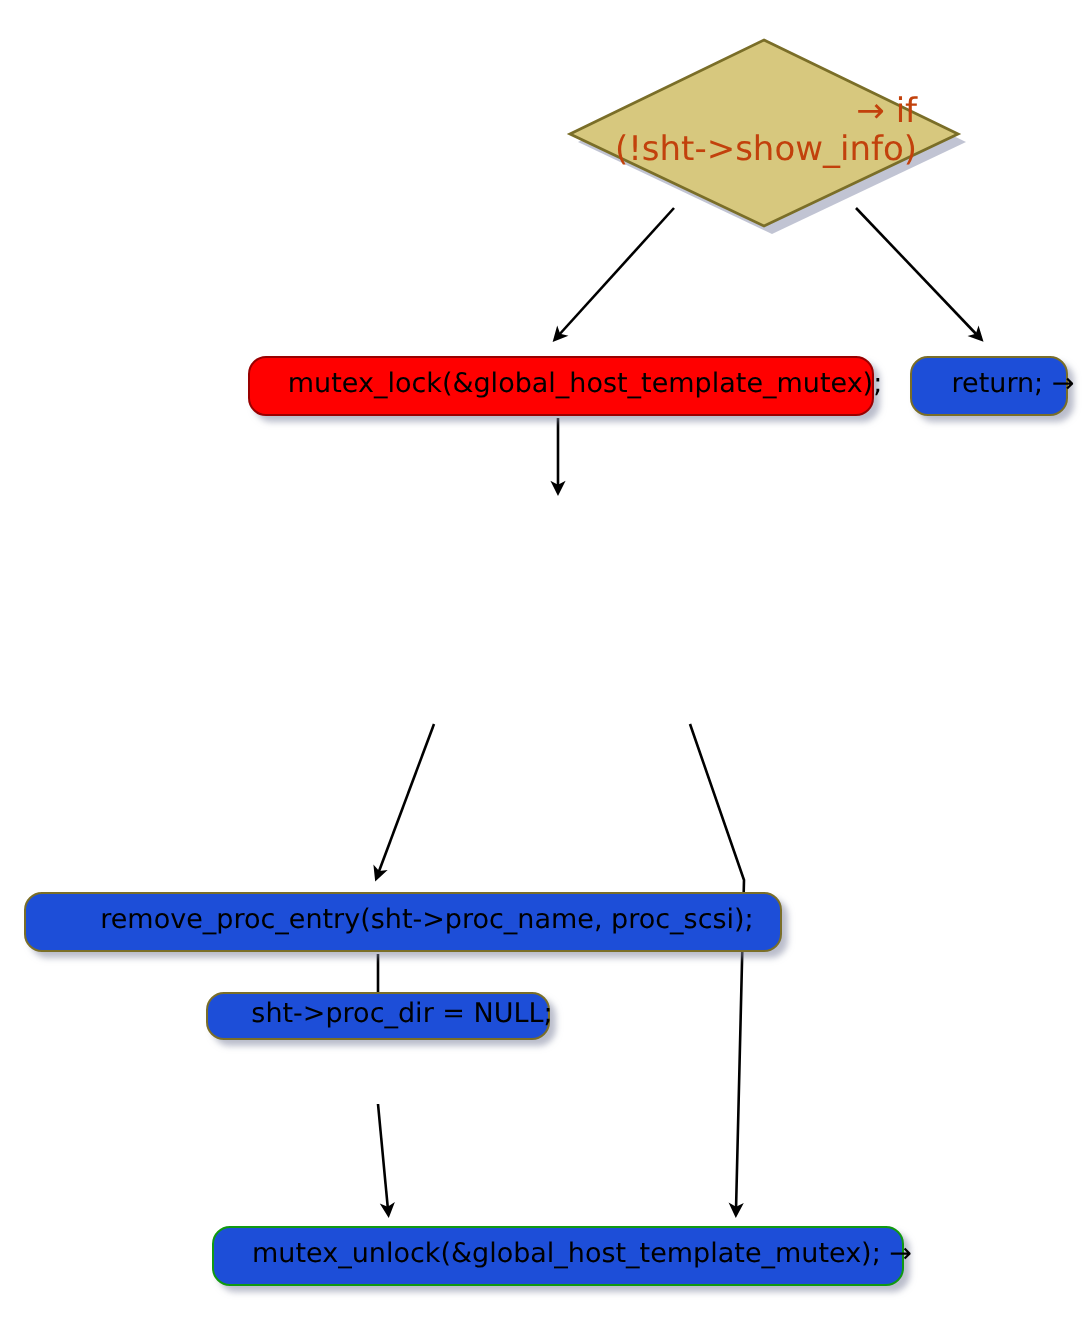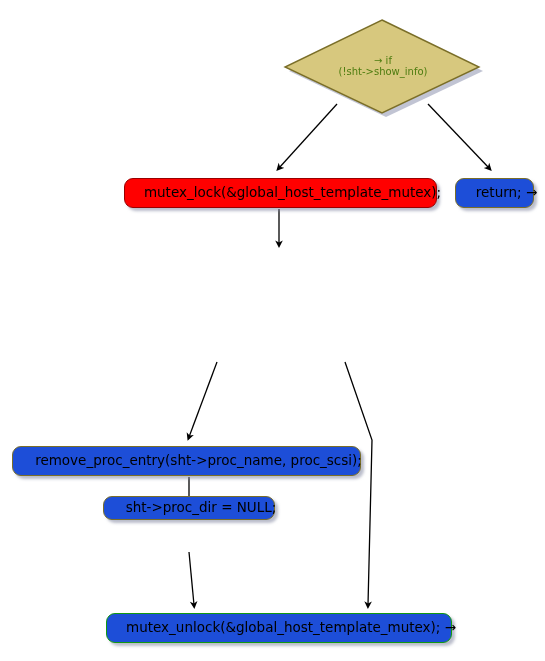--- a/index.html
+++ b/index.html
@@ -58,24 +58,24 @@
     left: 0; top: 0;
   }
   .diamond-label {
     position: absolute;
     left: 0; top: 0;
     width: 100%;
     height: 100%;
     display: flex;
     align-items: center;
     justify-content: center;
-    text-align: center;
-    font-size: 10px;
+    text-align: right;
+    font-size: 17px;
     line-height: 1.12;
-    color: #4d7c0f;
+    color: #c2410c;
     white-space: pre;
     pointer-events: none;
   }
 </style>
 </head>
 <body>
 
 <div id="diagram-root">
 
   <svg class="edges" viewBox="0 0 545 661" xmlns="http://www.w3.org/2000/svg">
@@ -111,21 +111,21 @@
 
   <div class="node box red" style="left:124px; top:178px; width:313px; height:30px;">
     <span>mutex_lock(&amp;global_host_template_mutex);</span>
   </div>
 
   <div class="node box tan" style="left:455px; top:178px; width:79px; height:30px;">
     <span>return; →</span>
   </div>
 
 
-  <div class="node box tan" style="left:12px; top:446px; width:349px; height:30px;">
+  <div class="node box tan" style="left:12px; top:446px; width:379px; height:30px;">
     <span>remove_proc_entry(sht-&gt;proc_name, proc_scsi);</span>
   </div>
 
   <div class="node box tan" style="left:103px; top:496px; width:172px; height:24px;">
     <span>sht-&gt;proc_dir = NULL;</span>
   </div>
 
   <div class="node box green" style="left:106px; top:613px; width:346px; height:30px;">
     <span>mutex_unlock(&amp;global_host_template_mutex); →</span>
   </div>

